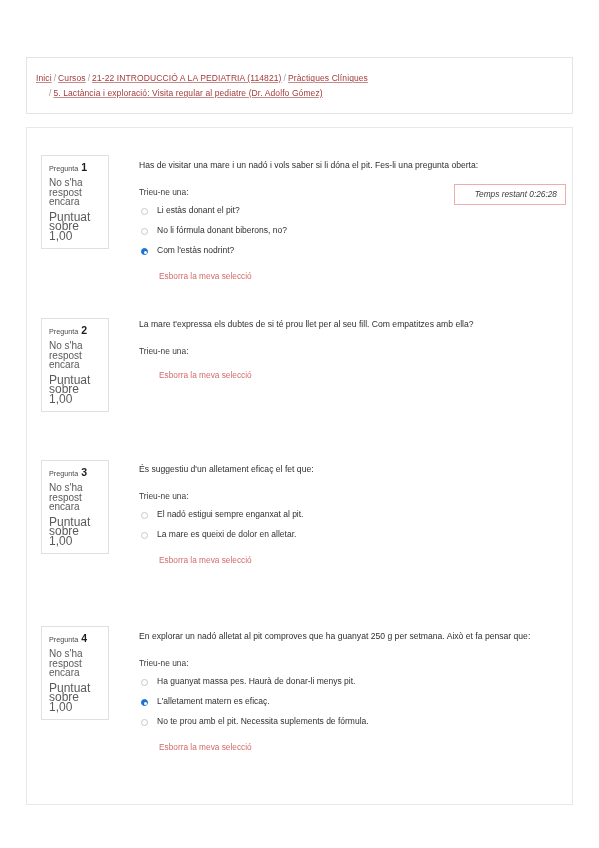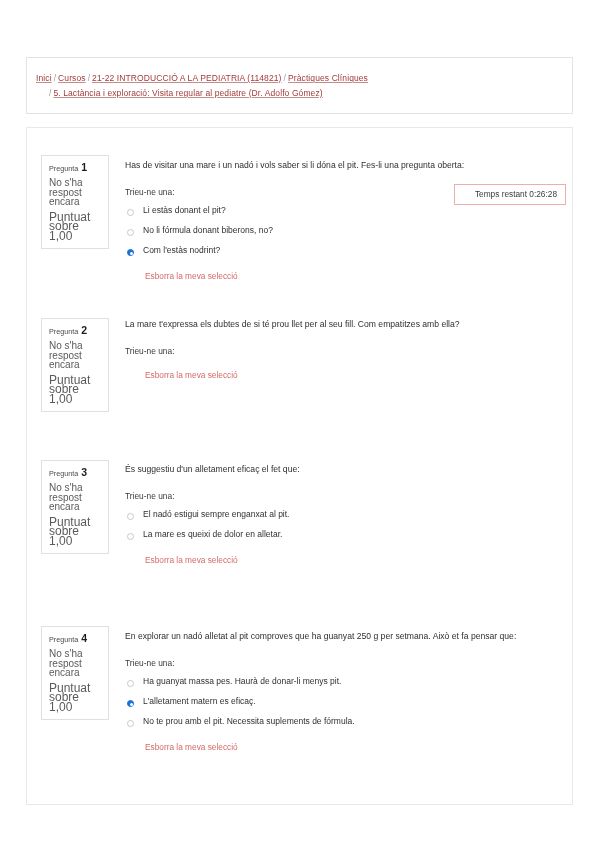--- a/index.html
+++ b/index.html
@@ -98,39 +98,39 @@
     margin-bottom: 6px;
   }
   .q-info-mark {
     font-size: 12px;
     color: #5a5a5a;
     line-height: 9.5px;
   }
 
   .q-body {
     position: absolute;
-    left: 98px;
+    left: 112px;
     right: 8px;
   }
   .q-text {
     font-size: 8.6px;
     line-height: 13px;
     color: #2f2f2f;
     margin: 0 0 15px 0;
   }
   .q-choose {
     font-size: 8.4px;
     color: #3a3a3a;
     margin: 0 0 8px 0;
   }
 
   .answers { margin: 0; padding: 0; list-style: none; }
   .answer {
     display: flex;
-    align-items: flex-end;
+    align-items: center;
     margin-bottom: 9px;
     cursor: pointer;
   }
   .radio {
     width: 7px;
     height: 7px;
     border-radius: 50%;
     border: 1px solid #c9c9c9;
     background: #fff;
     flex: 0 0 auto;
@@ -170,20 +170,21 @@
   .timer {
     position: absolute;
     right: 6px;
     top: 56px;
     border: 1px solid #edadad;
     background: #ffffff;
     padding: 4px 8px 5px 20px;
     font-size: 8.3px;
     color: #3a3a3a;
     white-space: nowrap;
+    font-style: italic;
   }
 </style>
 </head>
 <body>
 
 <div class="page">
 
   <div class="breadcrumb-box">
     <div class="breadcrumb">
       <span class="bc-link">Inici</span><span class="bc-sep">/</span><span class="bc-link">Cursos</span><span class="bc-sep">/</span><span class="bc-link">21-22 INTRODUCCIÓ A LA PEDIATRIA (114821)</span><span class="bc-sep">/</span><span class="bc-link">Pràctiques Clíniques</span><br>

